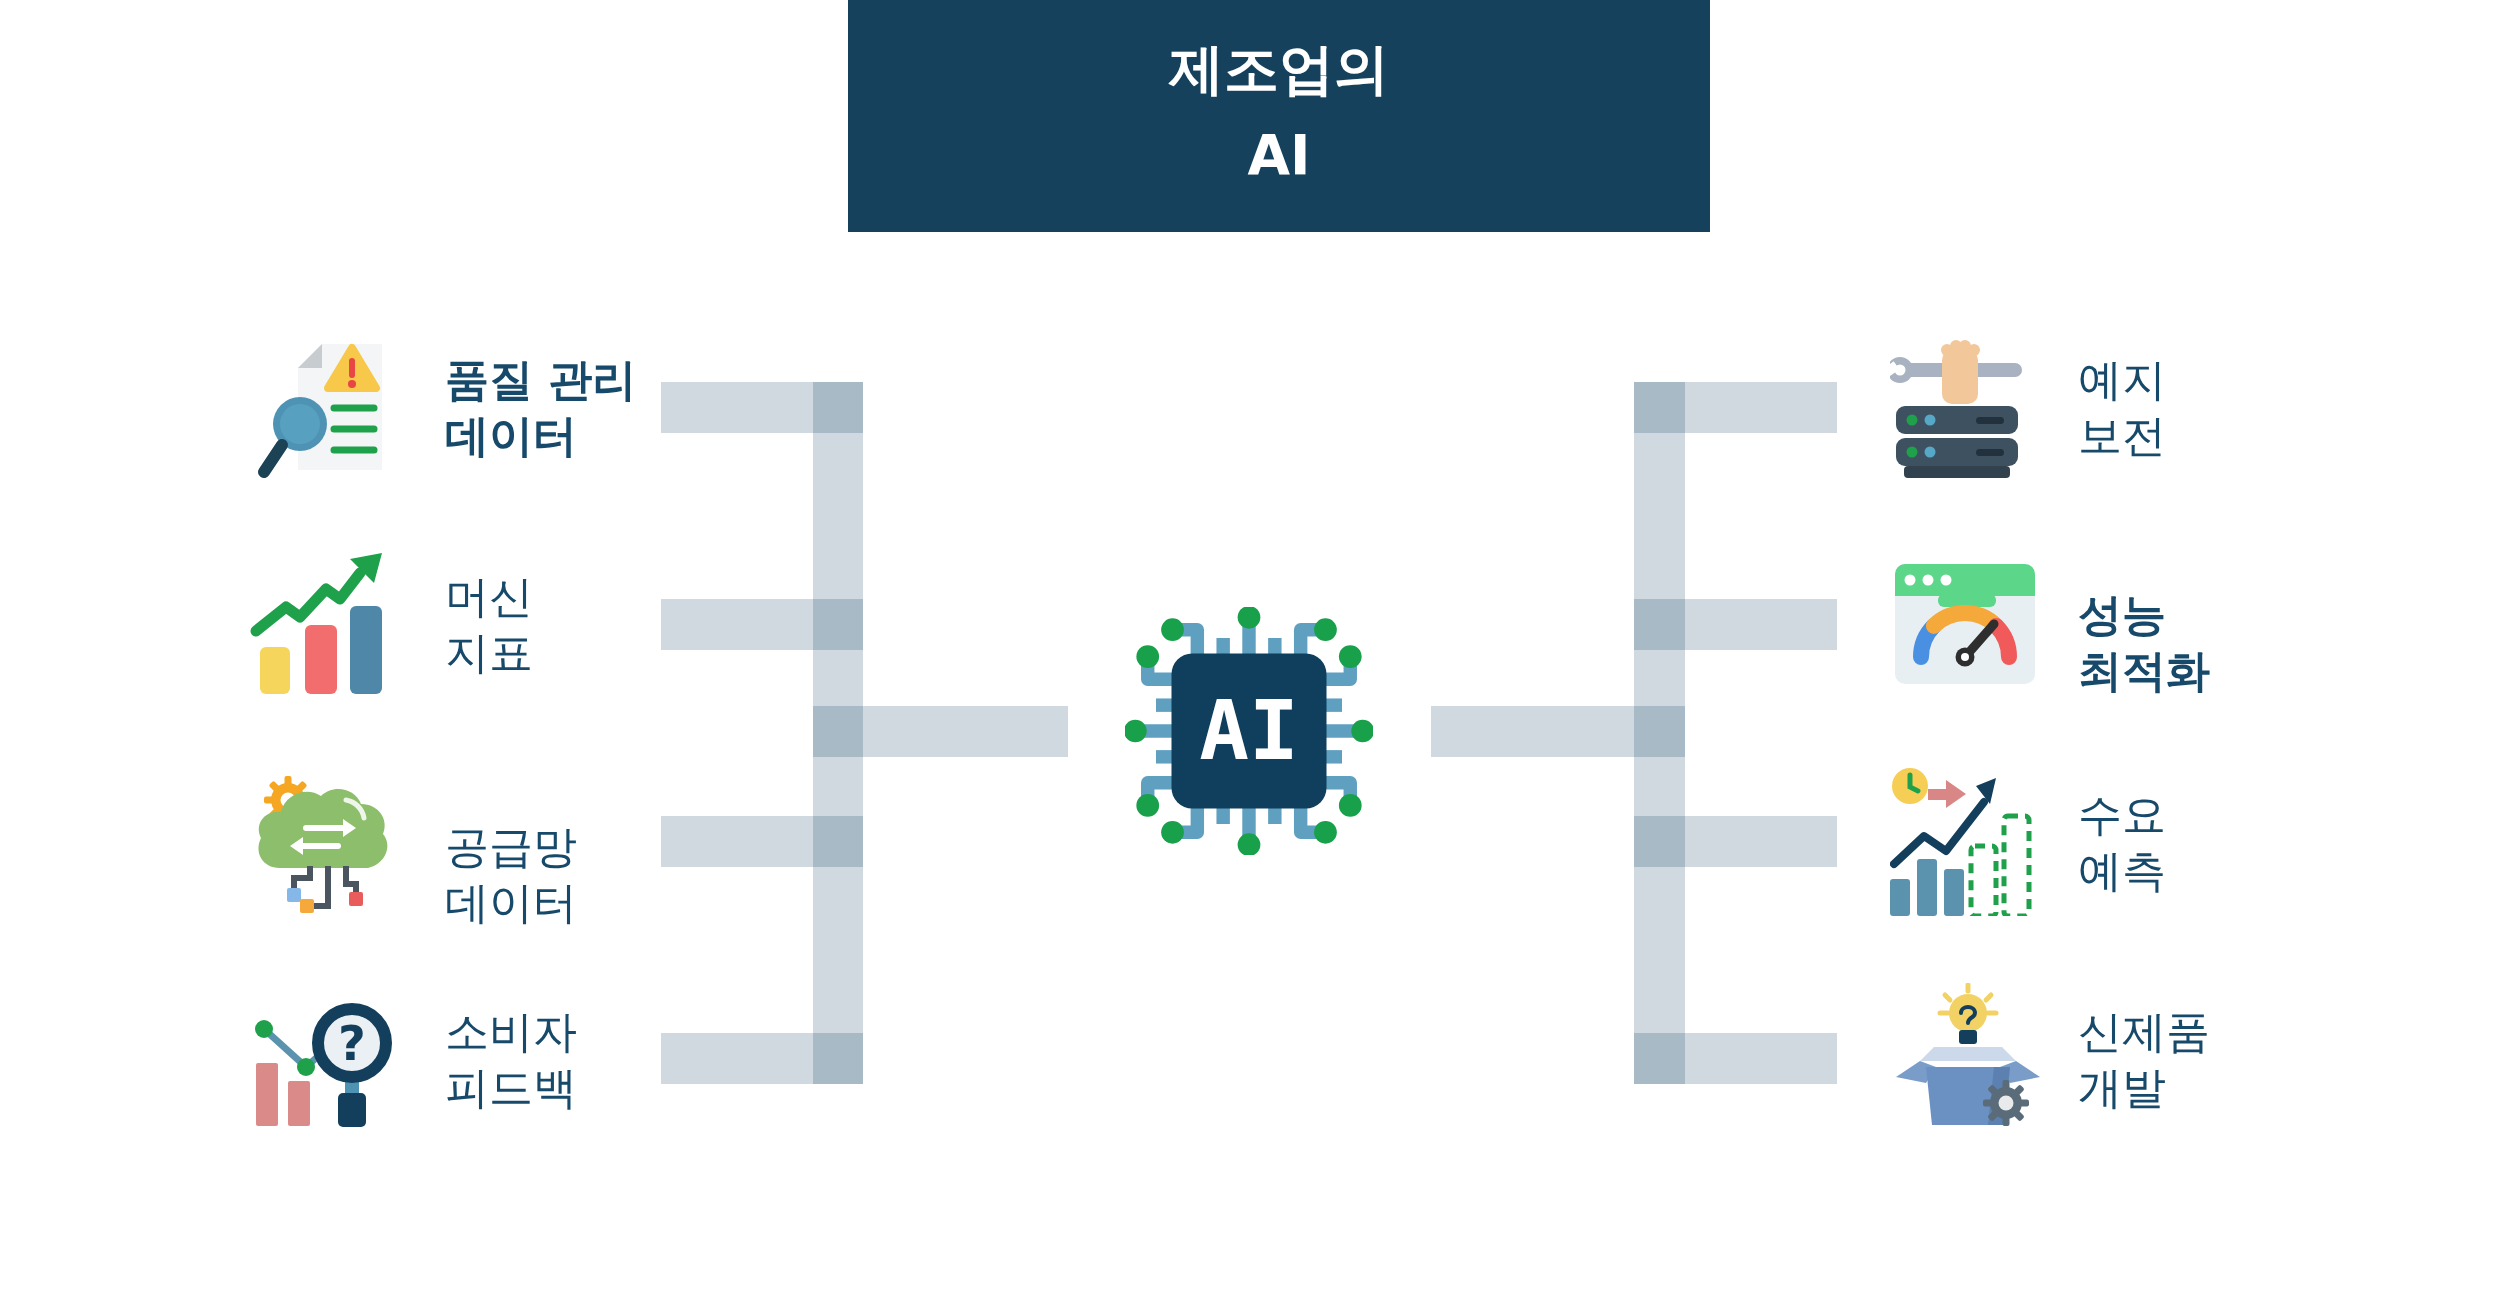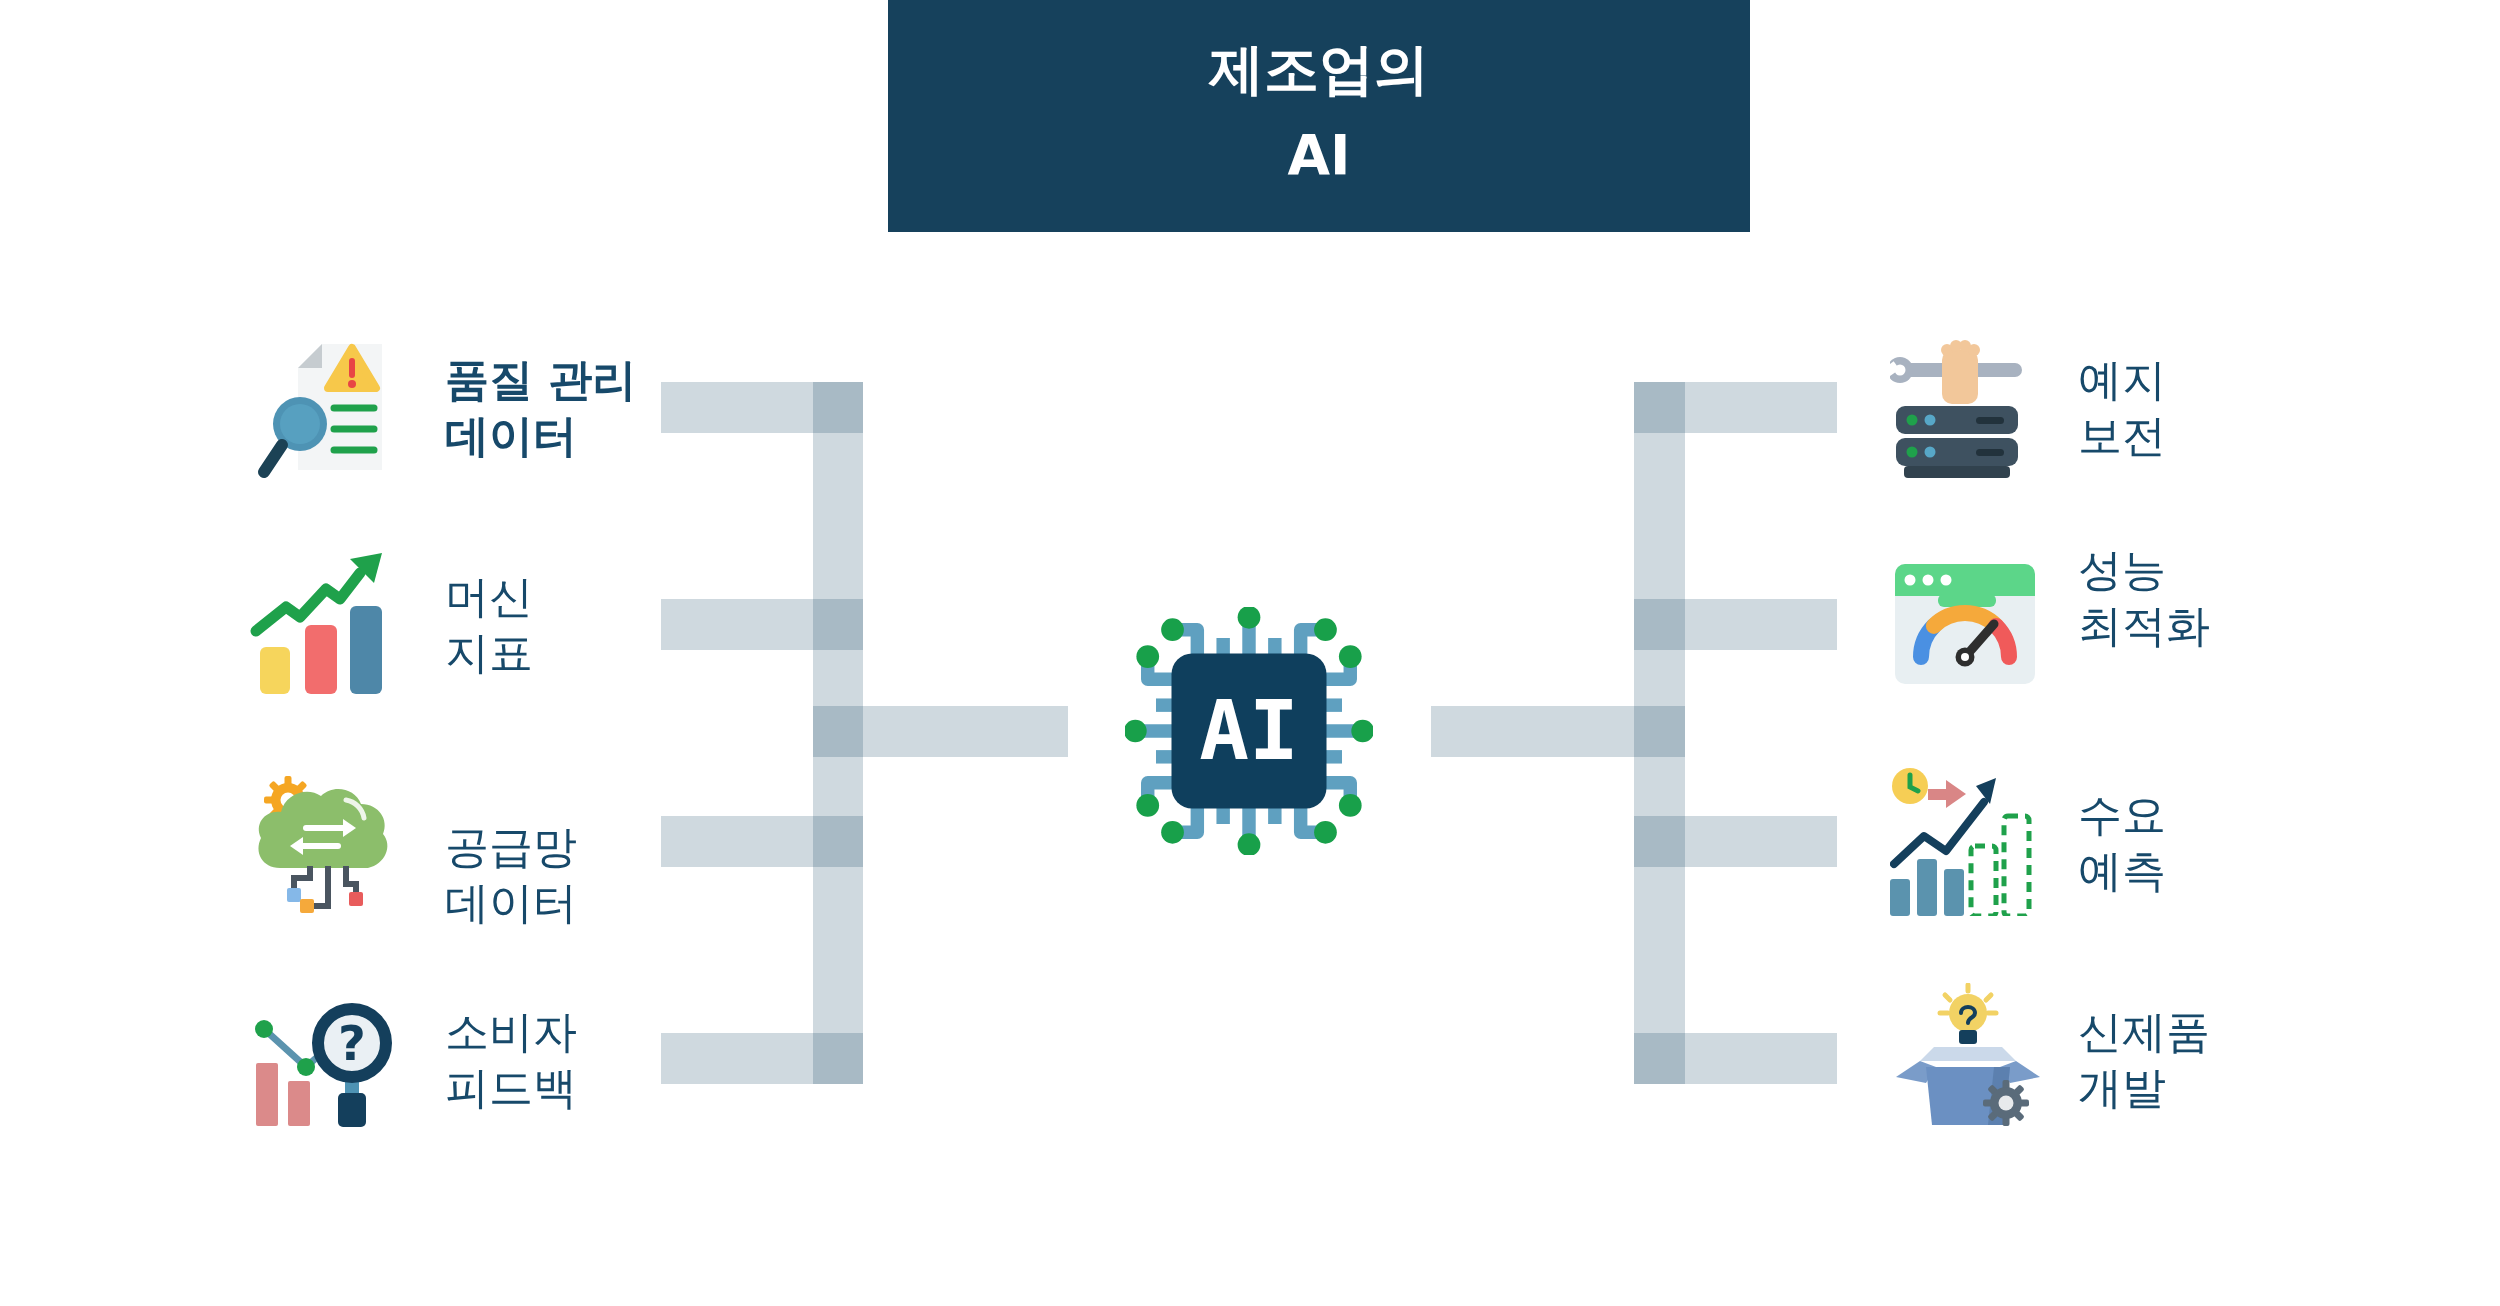--- a/index.html
+++ b/index.html
@@ -1,21 +1,21 @@
 <!DOCTYPE html>
 <html style="--banner_bg: #16415C; --title_text: #FFFFFF; --label_text: #17496A; --connector: rgba(16,64,95,0.20); --chip_body: #0F3F5D; --chip_trace: #5FA0C0; --chip_dot: #18A04A; --chip_text: #FFFFFF;"><head>
 <meta charset="utf-8">
 <style>
   html,body { margin:0; padding:0; background:#ffffff; }
   .canvas {
     position:relative; width:2500px; height:1306px; background:#ffffff;
     font-family:"DejaVu Sans","Liberation Sans",sans-serif; overflow:hidden;
   }
   .banner {
-    position:absolute; left:888px; top:0; width:862px; height:232px;
+    position:absolute; left:848px; top:0; width:862px; height:232px;
     background:var(--banner_bg); color:var(--title_text);
     text-align:center; font-weight:bold; font-size:55px; line-height:86px;
     padding-top:26px; box-sizing:border-box;
   }
   .banner span { display:block; }
   .bar { position:absolute; background:var(--connector); }
   .icon { position:absolute; width:150px; height:150px; }
   .item-label {
     position:absolute; color:var(--label_text); font-size:44px; line-height:56px;
     font-weight:500; white-space:nowrap; letter-spacing:0px;
@@ -222,21 +222,21 @@
       </g>
       <g fill="none" stroke-width="16" stroke-linecap="round">
         <path d="M31,108 A44,44 0 0 1 43.9,76.9" stroke="#4A90E2"></path>
         <path d="M43.9,76.9 A44,44 0 0 1 106.1,76.9" stroke="#F5A93B"></path>
         <path d="M106.1,76.9 A44,44 0 0 1 119,108" stroke="#F05A5A"></path>
       </g>
       <line x1="75" y1="108" x2="104" y2="75" stroke="#2E2E2E" stroke-width="9" stroke-linecap="round"></line>
       <circle cx="75" cy="108" r="9.5" fill="#2E2E2E"></circle>
       <circle cx="75" cy="108" r="4" fill="#ffffff"></circle>
     </svg>
-    <div class="item-label" style="left:2078px;top:542px;">
+    <div class="item-label" style="left:2078px;top:587px;font-weight:bold;">
       <span>성능</span>
       <span>최적화</span>
     </div>
   </div>
 
   <div class="item">
     <svg class="icon" style="left:1890px;top:766px;" viewBox="0 0 150 150">
       <circle cx="20" cy="20" r="18" fill="#F6CE55"></circle>
       <g stroke="#1FA14B" stroke-width="5" fill="none" stroke-linecap="round">
         <polyline points="20,9 20,21 28,25"></polyline>

